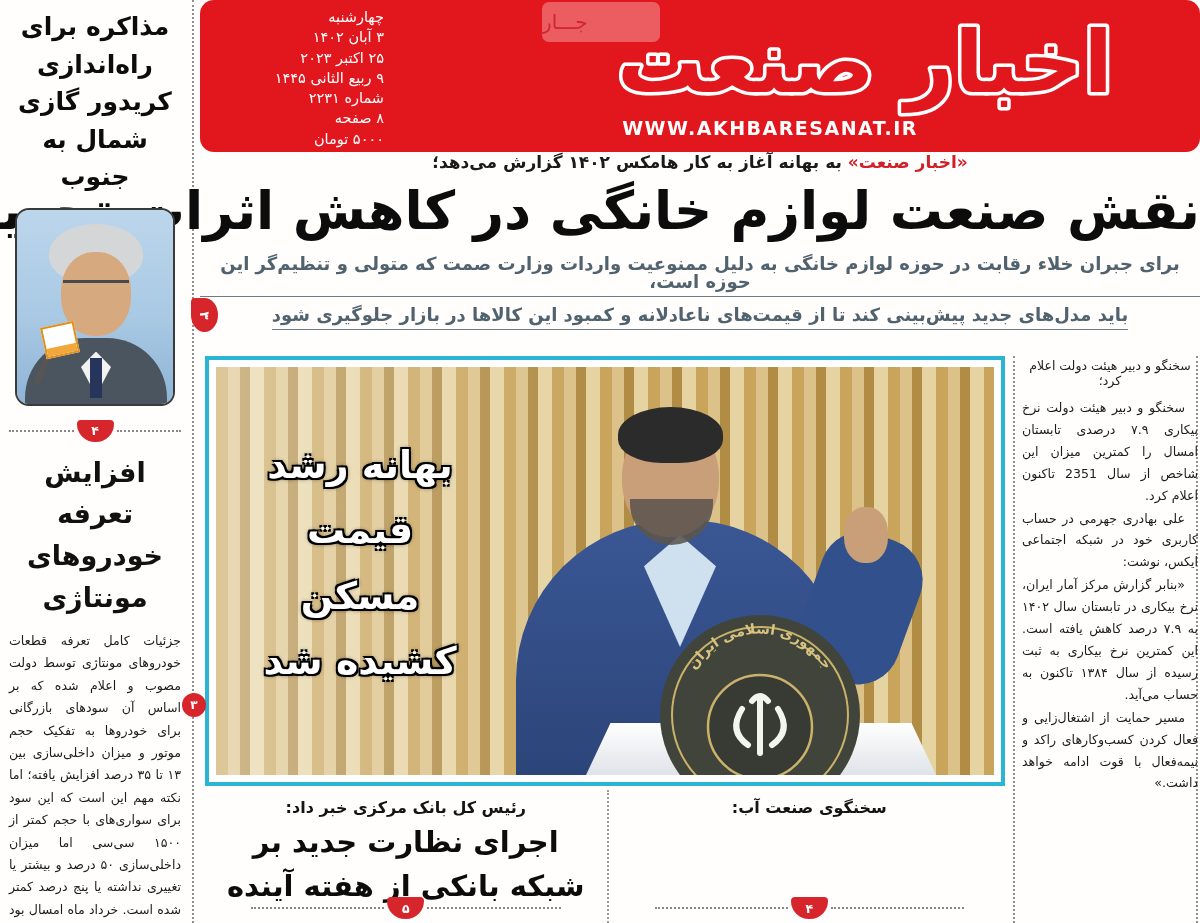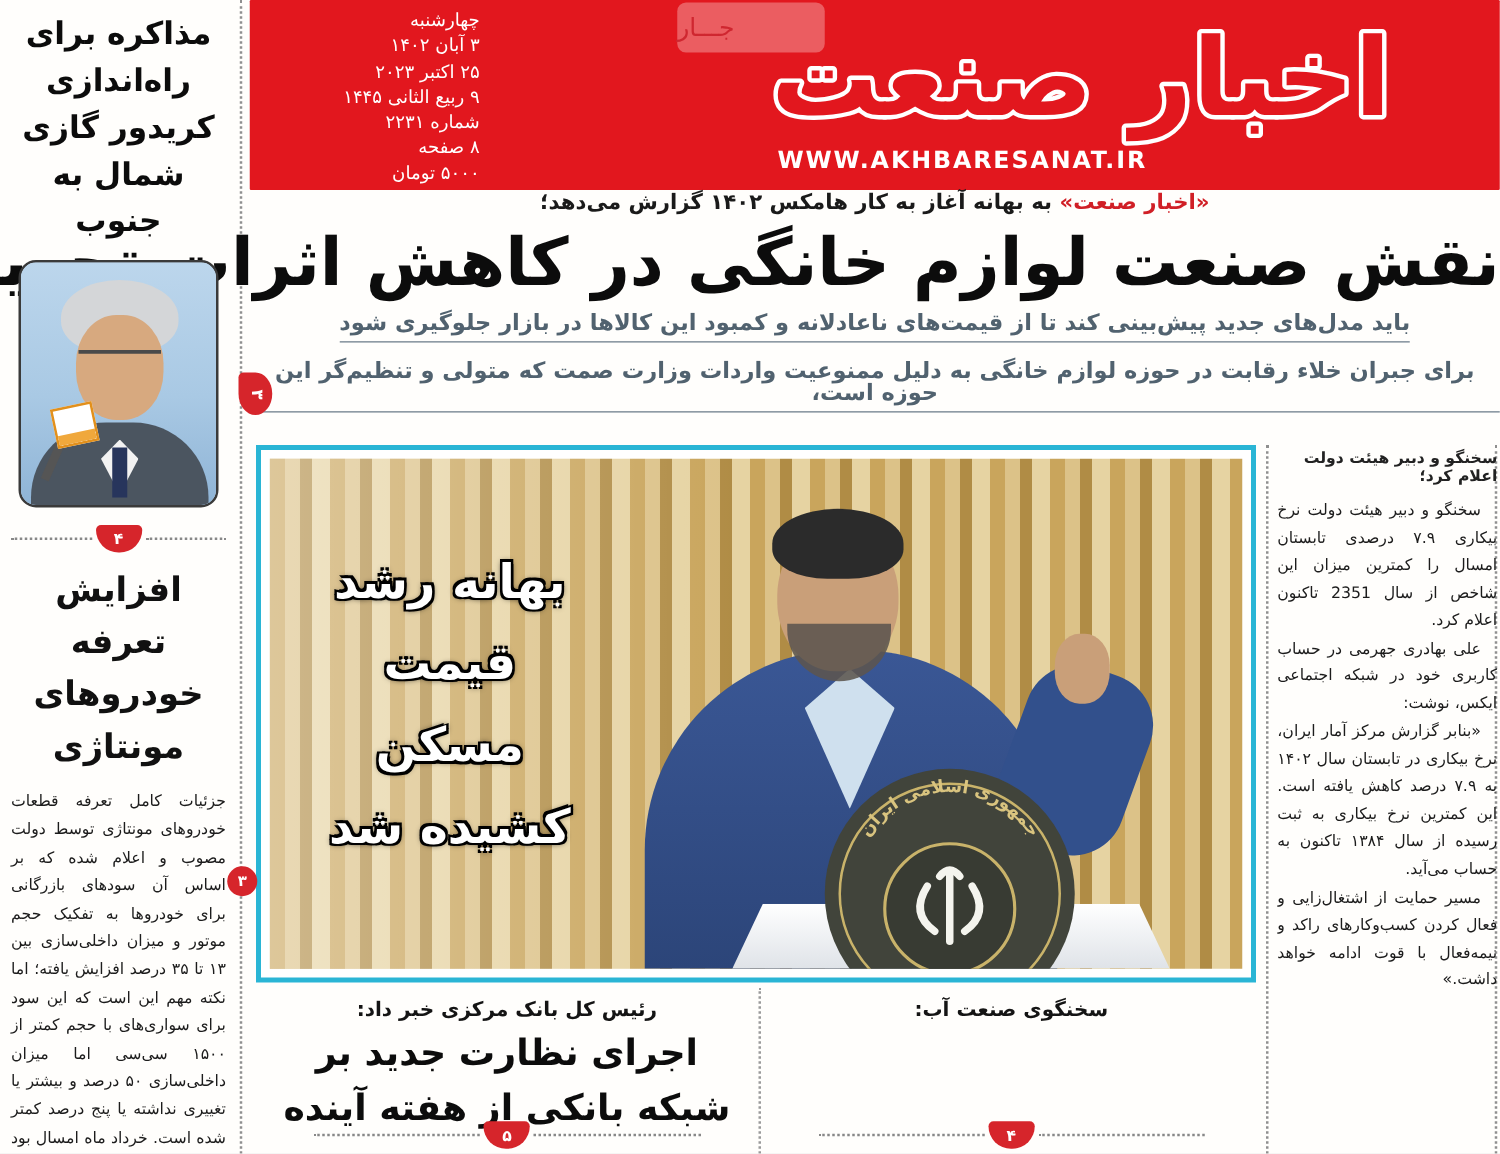--- a/index.html
+++ b/index.html
@@ -9,21 +9,21 @@
     background:#fffefc; overflow:hidden;
     font-family:"DejaVu Sans", sans-serif; direction:rtl; color:#111;
   }
   .vline { position:absolute; width:0; border-left:2px dotted #8f8f8f; }
   #v-sidebar { left:192px; top:0; height:923px; }
   #v-right   { left:1013px; top:356px; height:567px; }
   #v-edge    { left:1196px; top:356px; height:567px; }
 
   
   .masthead { position:absolute; left:200px; top:0; width:1000px; height:152px;
-    background:#e2171e; border-radius:1px; }
+    background:#e2171e; border-radius:14px; }
   .dates { position:absolute; left:14px; top:7px; width:170px; color:#fff;
     font-size:14.5px; line-height:1.4; text-align:right; font-weight:500; }
   .logo-svg { position:absolute; left:330px; top:-4px; width:670px; height:134px; }
   .site { position:absolute; left:360px; top:117px; width:420px; text-align:center;
     color:#fff; font-weight:bold; font-size:19px; letter-spacing:1.5px; direction:ltr; }
   .watermark { position:absolute; left:342px; top:2px; width:118px; height:40px;
     background:rgba(255,255,255,0.30); border-radius:7px; color:#cf2730;
     display:flex; align-items:center; justify-content:flex-end;
     font-size:20px; font-weight:normal; }
 
@@ -82,21 +82,21 @@
     margin-top:4px; padding:0 14px; }
   .badge-row { display:flex; align-items:center; }
   .badge-row .dots { flex:1; border-top:2px dotted #888; height:0; }
   .pbadge { width:37px; height:22px; background:#d6252b; color:#fff;
     border-radius:4px 4px 18px 18px; display:flex; align-items:center; justify-content:center;
     font-size:12.5px; font-weight:bold; margin:0 3px; }
   .story .badge-row { position:absolute; bottom:4px; left:46px; right:46px; }
 
   
   .rightcol { position:absolute; left:1022px; top:358px; width:176px; height:565px; overflow:hidden; }
-  .rc-kicker { font-size:12.5px; font-weight:bold; color:#222; }
+  .rc-kicker { font-size:12.5px; font-weight:normal; text-align:center; color:#222; }
   .rc-headline { font-size:26px; font-weight:bold; text-align:center; line-height:1.5;
     margin-top:7px; color:#0c0c0c; }
   .rc-body { margin-top:9px; }
   .rc-body p { font-size:12.6px; line-height:1.74; text-align:justify; text-indent:13px;
     color:#1c1c1c; margin-bottom:1px; }
 
   
   .sidebar { position:absolute; left:0; top:0; width:190px; height:923px; padding:8px 9px; }
   .sb-headline1 { font-size:25px; font-weight:bold; text-align:center; line-height:1.5; color:#0c0c0c; }
   .sb-photo1 { margin:12px auto 0; width:160px; height:198px; border:2px solid #3a3a3a;
@@ -148,25 +148,25 @@
       <text x="335" y="96" text-anchor="middle" font-family="DejaVu Sans" font-size="86" font-weight="bold" fill="#e2171e" stroke="#ffffff" stroke-width="7" stroke-linejoin="round" paint-order="stroke">اخبار صنعت</text>
     </svg>
     <div class="site">WWW.AKHBARESANAT.IR</div>
   </header>
 
   <section class="lead">
     <div class="kicker">
       <span class="red">«اخبار صنعت»</span><span> به بهانه آغاز به کار هامکس ۱۴۰۲ گزارش می‌دهد؛</span>
     </div>
     <h1 class="headline">نقش صنعت لوازم خانگی در کاهش اثرات تحریم</h1>
+    <div class="subhead sub1">
+      <span class="sub-line">برای جبران خلاء رقابت در حوزه لوازم خانگی به دلیل ممنوعیت واردات وزارت صمت که متولی و تنظیم‌گر این حوزه است،</span>
+    </div>
     <div class="subhead sub2">
       <span class="sub-line">باید مدل‌های جدید پیش‌بینی کند تا از قیمت‌های ناعادلانه و کمبود این کالاها در بازار جلوگیری شود</span>
-    </div>
-    <div class="subhead sub1">
-      <span class="sub-line">برای جبران خلاء رقابت در حوزه لوازم خانگی به دلیل ممنوعیت واردات وزارت صمت که متولی و تنظیم‌گر این حوزه است،</span>
     </div>
     <div class="lead-badge">
       <span>۳</span>
     </div>
   </section>
 
   <figure class="photo-frame">
     <div class="photo-inner">
       <div class="light"></div>
       <div class="suit"></div>

